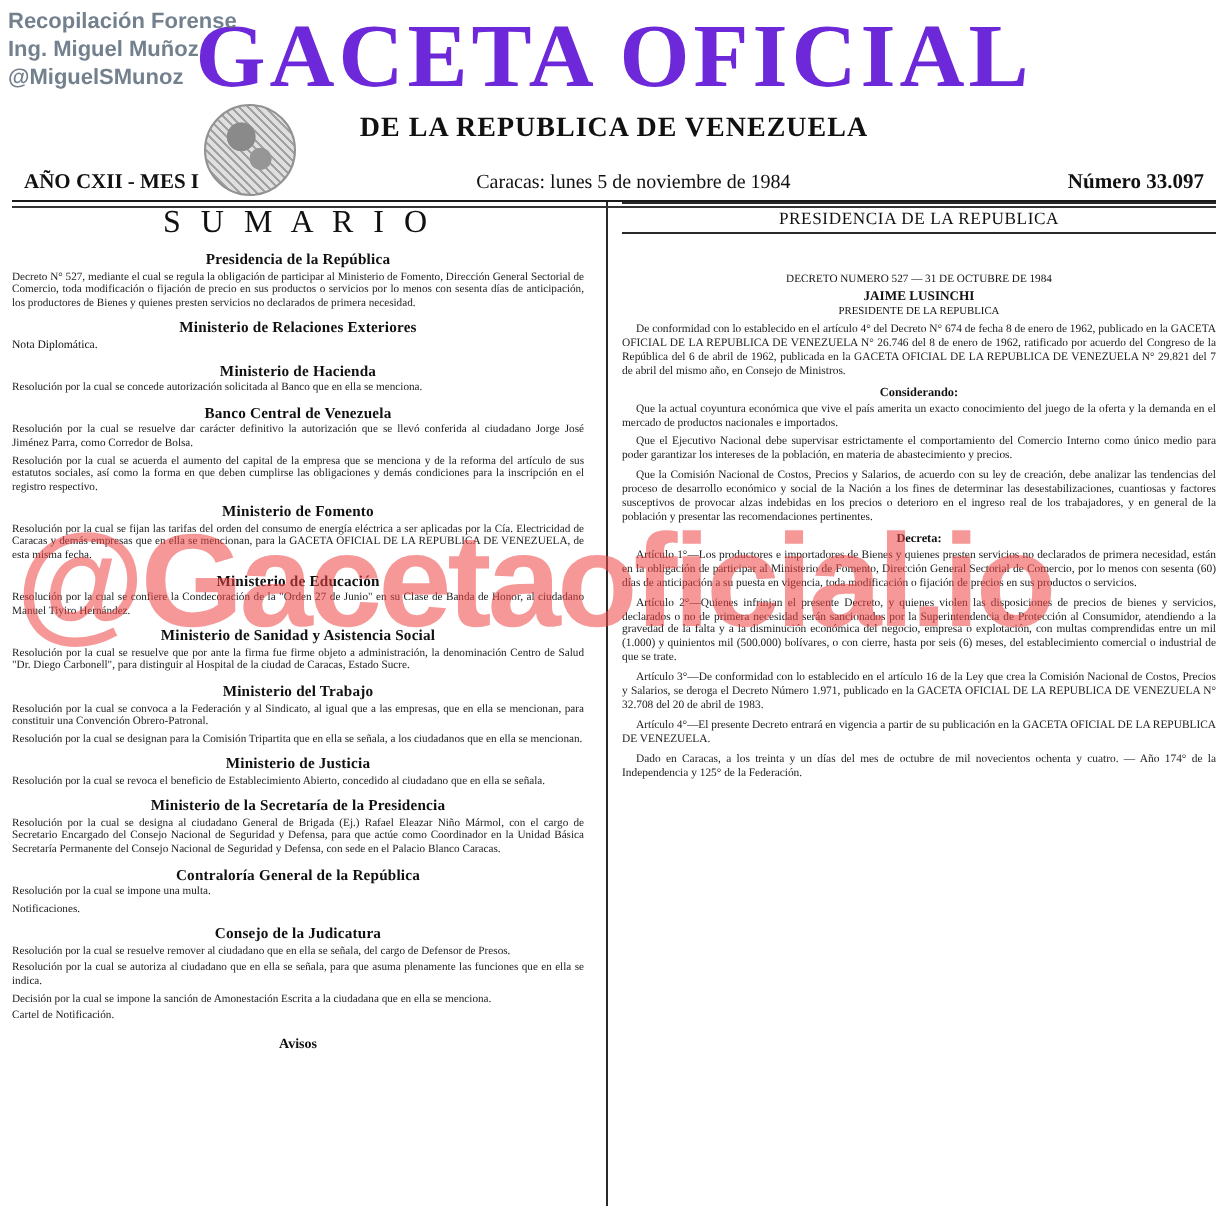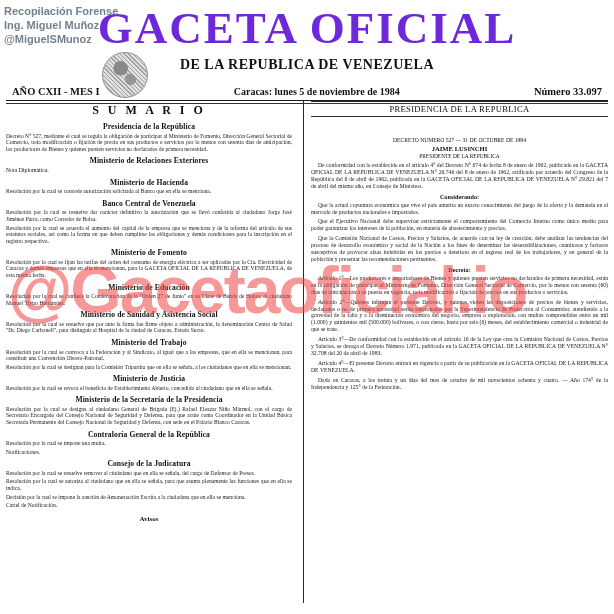--- a/index.html
+++ b/index.html
@@ -63,43 +63,43 @@
     color:#111;
   }
   .issue-row{
     display:flex;align-items:flex-end;justify-content:space-between;
     border-bottom:1.6px solid #1a1a1a;
     padding:4px 6px 3px 6px;
     margin-top:4px;
     font-size:10.5px;
     font-weight:bold;
   }
-  .issue-row .mid{font-weight:bold;font-size:10px;}
+  .issue-row .mid{font-weight:normal;font-size:10px;}
   .thin-rule{border-top:1px solid #333;margin-top:1.5px;}
   
   .cols{
     display:flex;
     margin-top:3px;
     height:calc(614px - 112px);
   }
   .col-left{
     width:292px;
     padding-right:6px;
     box-sizing:border-box;
   }
   .vrule{width:1px;background:#2a2a2a;margin:0 5px;}
   .col-right{
     flex:1;
     box-sizing:border-box;
     padding-left:2px;
   }
   .sumario-title{
     text-align:center;
-    font-size:12px;
-    font-weight:bold;
+    font-size:16px;
+    font-weight:normal;
     letter-spacing:3px;
     margin:2px 0 4px 0;
   }
   .dept{
     text-align:center;
     font-weight:bold;
     font-size:7.6px;
     margin:4px 0 1.5px 0;
     letter-spacing:.1px;
   }

